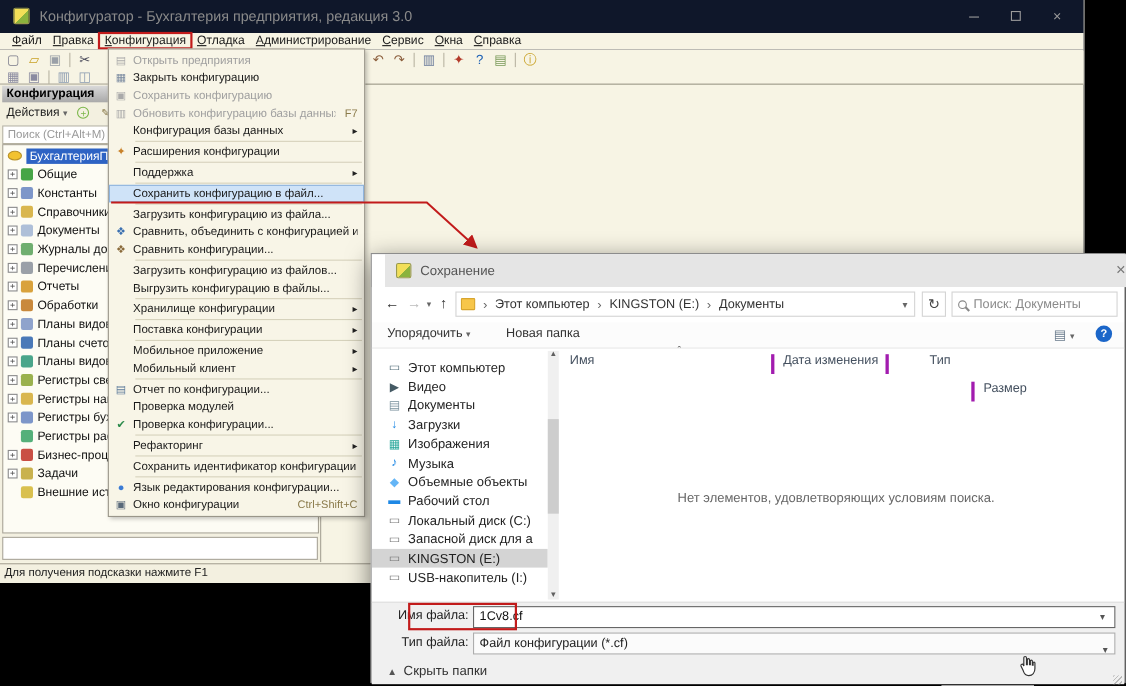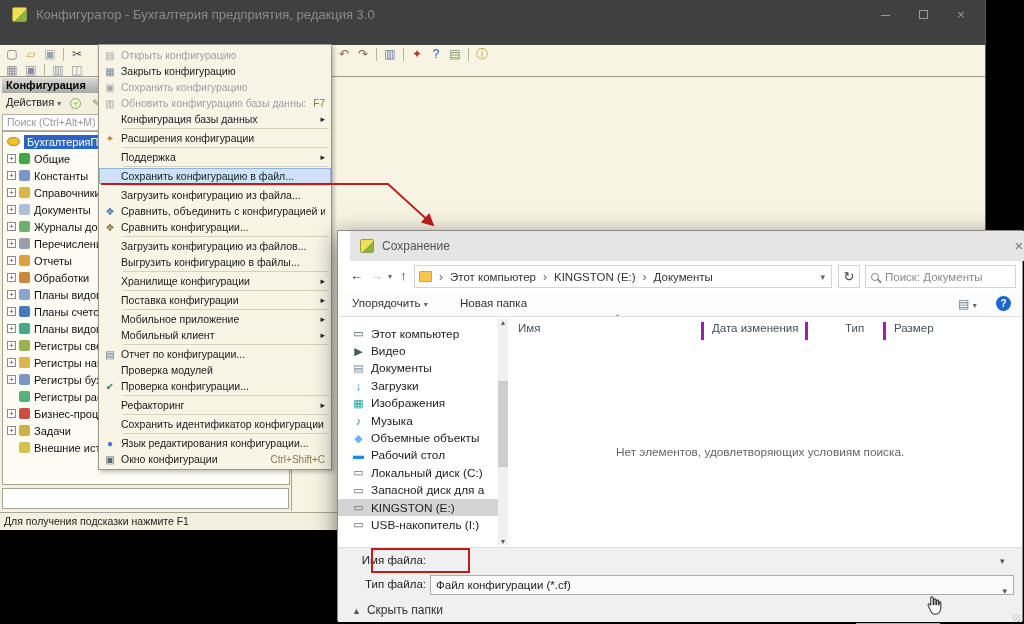--- a/index.html
+++ b/index.html
@@ -2,21 +2,21 @@
 <html><head>
 <meta charset="utf-8">
 <style>
   * { margin:0; padding:0; box-sizing:border-box; }
   html,body { width:1024px; height:624px; overflow:hidden; background:#000; }
   body { font-family:"Liberation Sans", sans-serif; position:relative; }
   .abs { position:absolute; }
 
   
   #main-window { left:0; top:0; width:986px; height:530px; background:#f7f4e4; border-right:1px solid #5a5a5a; border-bottom:1px solid #5a5a5a; }
-  #titlebar { left:0; top:0; width:100%; height:46px; background:#404040; }
+  #titlebar { left:0; top:0; width:100%; height:46px; background:#0f172a; }
   #app-icon { left:12px; top:7px; width:15px; height:15px; background:linear-gradient(135deg,#f2df58 55%,#8bb33d 45%); border:1px solid #9a9a4a; border-radius:2px; }
   #app-title { left:36px; top:7px; font-size:13px; color:#8a8a8a; white-space:nowrap; }
   .win-ctrl { top:8px; width:14px; height:14px; color:#9a9a9a; font-size:13px; line-height:14px; text-align:center; }
   #btn-min { left:878px; } #btn-max { left:916px; } #btn-close { left:954px; }
   #btn-max i { display:block; width:9px; height:9px; border:1px solid #9a9a9a; margin:2px auto; }
   #btn-min i { display:block; width:9px; height:1px; background:#9a9a9a; margin:7px auto; }
 
   #menubar { left:0; top:30px; width:100%; height:15px; background:#f7f4e4; font-size:11px; color:#1a1a1a; padding-left:6px; }
   .menubar-item { display:inline-block; padding:1px 5px; cursor:default; }
   .menubar-item::first-letter { text-decoration:underline; }
@@ -126,20 +126,21 @@
     <div id="app-icon" class="abs"></div>
     <div id="app-title" class="abs">Конфигуратор - Бухгалтерия предприятия, редакция 3.0</div>
     <div id="btn-min" class="abs win-ctrl">
         <i></i>
       </div>
     <div id="btn-max" class="abs win-ctrl">
         <i></i>
       </div>
     <div id="btn-close" class="abs win-ctrl">×</div>
   </div>
+  <div id="menubar" class="abs"><span class="menubar-item">Файл</span><span class="menubar-item">Правка</span><span class="menubar-item boxed">Конфигурация</span><span class="menubar-item">Отладка</span><span class="menubar-item">Администрирование</span><span class="menubar-item">Сервис</span><span class="menubar-item">Окна</span><span class="menubar-item">Справка</span></div>
   <div id="toolband" class="abs">
     <div id="tb1-left" class="tb-row">
         <span class="tb-icon" style="color: rgb(122, 122, 138);">▢</span>
         <span class="tb-icon" style="color: rgb(201, 162, 39);">▱</span>
         <span class="tb-icon" style="color: rgb(154, 160, 168);">▣</span>
         <span class="tb-sep"></span>
         <span class="tb-icon" style="color: rgb(68, 68, 85);">✂</span>
       </div>
     <div id="tb1-right" class="tb-row">
         <span class="tb-icon" style="color: rgb(139, 94, 60);">↶</span>
@@ -271,21 +272,21 @@
       </div>
     <div id="panel-msgbox" class="abs"></div>
   </div>
 
   <div id="statusbar" class="abs">Для получения подсказки нажмите F1</div>
 </div>
 
 <div id="config-menu" class="abs">
     <div class="menu-item disabled">
       <span class="mi-icon" style="color: rgb(169, 169, 169);">▤</span>
-      <span class="mi-label">Открыть конфигурацию</span>
+      <span class="mi-label">Открыть предприятия</span>
     </div>
     <div class="menu-item">
       <span class="mi-icon" style="color: rgb(122, 138, 160);">▦</span>
       <span class="mi-label">Закрыть конфигурацию</span>
     </div>
     <div class="menu-item disabled">
       <span class="mi-icon" style="color: rgb(169, 169, 169);">▣</span>
       <span class="mi-label">Сохранить конфигурацию</span>
     </div>
     <div class="menu-item disabled">
@@ -485,28 +486,29 @@
     <div id="dlg-scrollbar" class="abs">
       <span class="abs scroll-arrow" style="top:0;">▲</span>
       <div id="dlg-scroll-thumb" class="abs"></div>
       <span class="abs scroll-arrow" style="bottom:0;">▼</span>
     </div>
     <div id="col-headers" class="abs">
         <div class="col-cell first" style="left: 0px; width: 191px;">Имя</div>
         <span id="sort-caret">ˆ</span>
         <div class="col-cell" style="left: 191px; width: 104px;">Дата изменения</div>
         <div class="col-cell" style="left: 295px; width: 78px; padding-left: 37px;">Тип</div>
-        <div class="col-cell" style="left: 373px; width: 70px;">Размер</div>
+        <div class="col-cell" style="left: 373px; width: 70px; margin-top: 25px;">Размер</div>
       </div>
     <div id="empty-msg" class="abs">Нет элементов, удовлетворяющих условиям поиска.</div>
   </div>
 
   <div id="dlg-bottom" class="abs">
     <div id="redbox-filename" class="abs"></div>
     <div id="fname-label" class="file-row-label">Имя файла:</div>
+    <input id="fname-input" class="abs" value="1Cv8.cf" style="">
     <span id="fname-caret">▾</span>
     <div id="ftype-label" class="file-row-label">Тип файла:</div>
     <div id="ftype-combo" class="abs">
       <span>Файл конфигурации (*.cf)</span>
       <span class="combo-caret">▾</span>
     </div>
     <div id="hide-folders" class="abs"><span class="caret">▲</span><span>Скрыть папки</span></div>
     <div id="save-btn" class="dlg-btn">Сохранить</div>
     <div id="cancel-btn" class="dlg-btn">Отмена</div>
     <div id="resize-grip" class="abs"></div>

